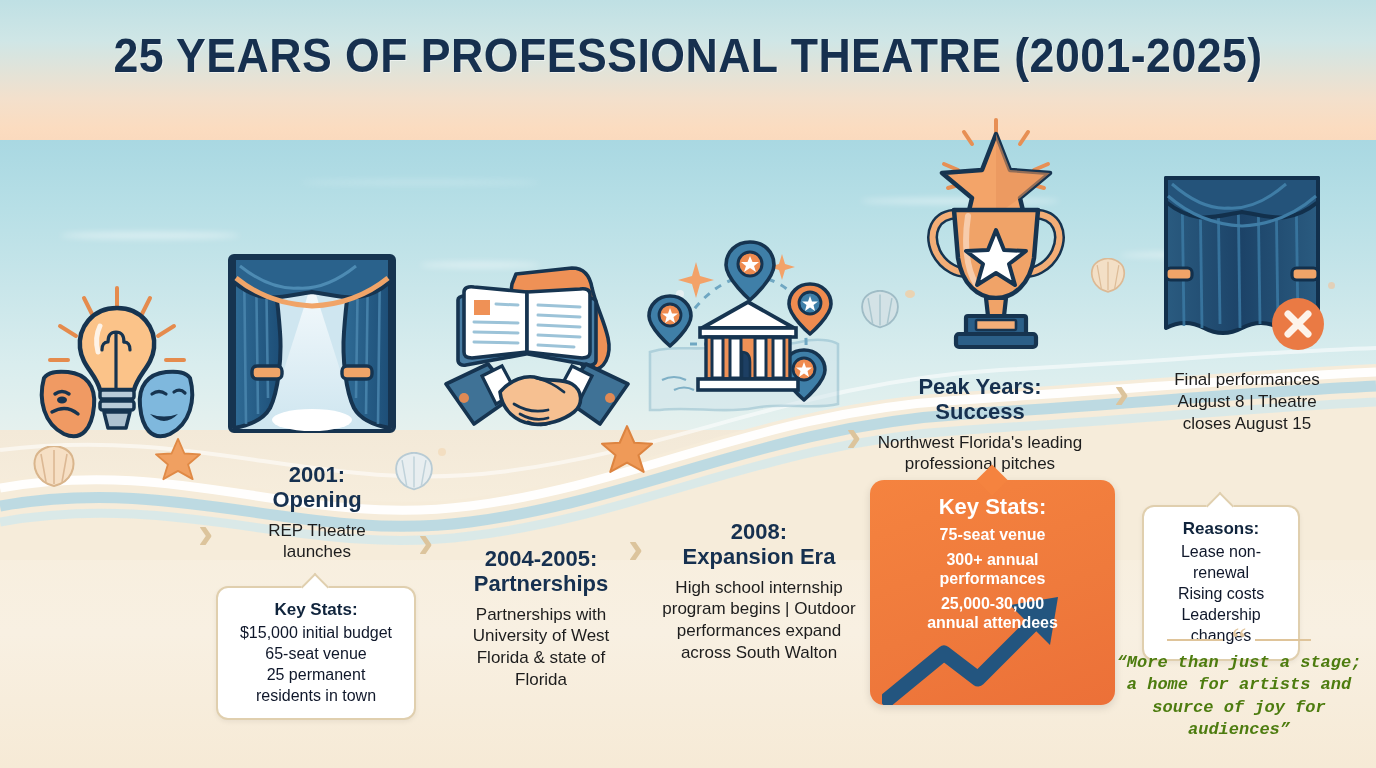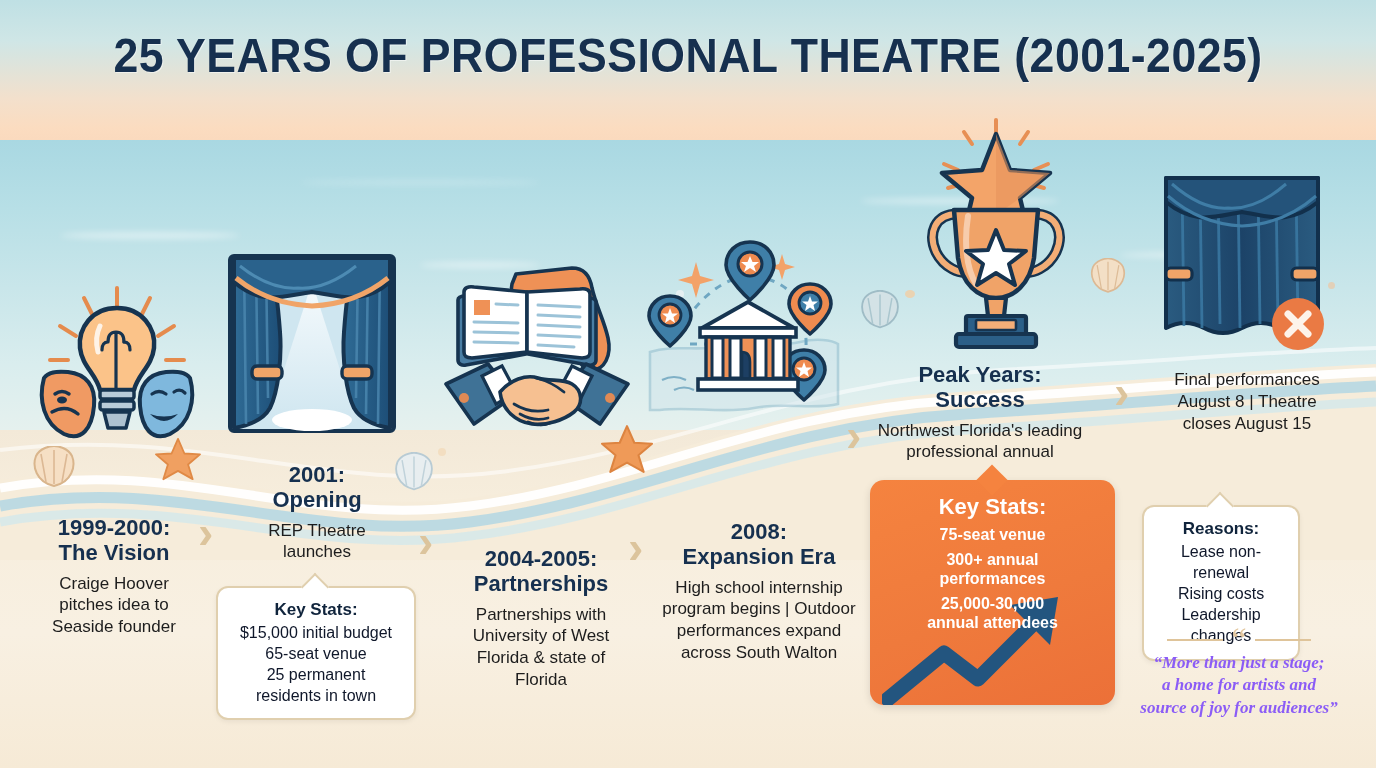--- a/index.html
+++ b/index.html
@@ -82,22 +82,22 @@
   .o-title { font-size:22px; font-weight:bold; color:#ffffff; margin-bottom:6px; }
   .o-line { font-size:16px; font-weight:bold; color:#ffffff; line-height:1.18;
             white-space:pre-line; margin-bottom:6px; position:relative; z-index:3;}
 
   
   .quote-wrap { position:absolute; text-align:center; width:270px; }
   .q-rule { display:flex; align-items:center; justify-content:center; gap:8px; margin-bottom:2px; }
   .q-rule .ln { height:2px; width:56px; background:#dfc49a; }
   .q-mark { font-size:34px; color:#e3c79f; font-family:"Liberation Serif", serif; line-height:0.6; }
   .quote-text {
-    font-family:Liberation Serif, serif; font-style:italic; font-weight:bold;
-    font-size:17px; color:#8b5cf6; line-height:1.3; white-space:pre-line;
+    font-family:Liberation Mono, monospace; font-style:italic; font-weight:bold;
+    font-size:17px; color:#4d7c0f; line-height:1.3; white-space:pre-line;
   }
 
   
   .icon { position:absolute; }
   .deco { position:absolute; }
 </style>
 </head>
 <body>
 
 <div id="stage">
@@ -350,27 +350,20 @@
     <circle cx="140" cy="152" r="26" fill="#ea7a44"></circle>
     <path d="M130,142 L150,162 M150,142 L130,162" stroke="#fdf3ea" stroke-width="7" stroke-linecap="round"></path>
   </svg>
 
   <div class="chev" style="left:198px; top:505px; font-size:46px; font-weight:bold;">›</div>
   <div class="chev" style="left:418px; top:514px; font-size:46px; font-weight:bold;">›</div>
   <div class="chev" style="left:628px; top:520px; font-size:46px; font-weight:bold;">›</div>
   <div class="chev" style="left:846px; top:408px; font-size:46px; font-weight:bold;">›</div>
   <div class="chev" style="left:1114px; top:365px; font-size:46px; font-weight:bold;">›</div>
 
-  <div class="ms" style="left:18px; top:515px; width:192px;">
-    <div class="ms-title">1999-2000:
-The Vision</div>
-    <div class="ms-desc">Craige Hoover
-pitches idea to
-Seaside founder</div>
-  </div>
 
   <div class="ms" style="left:228px; top:462px; width:178px;">
     <div class="ms-title">2001:
 Opening</div>
     <div class="ms-desc">REP Theatre
 launches</div>
   </div>
   <div class="card" style="left:216px; top:586px; width:200px;">
     <div class="card-tip"></div>
     <div class="card-title">Key Stats:</div>
@@ -391,25 +384,25 @@
 
   <div class="ms" style="left:654px; top:519px; width:210px;">
     <div class="ms-title">2008:
 Expansion Era</div>
     <div class="ms-desc">High school internship
 program begins | Outdoor
 performances expand
 across South Walton</div>
   </div>
 
-  <div class="ms" style="left:872px; top:362px; width:216px;">
+  <div class="ms" style="left:872px; top:374px; width:216px;">
     <div class="ms-title">Peak Years:
 Success</div>
     <div class="ms-desc">Northwest Florida's leading
-professional annual</div>
+professional pitches</div>
   </div>
 
   <div class="card-orange" style="left:870px; top:480px; width:245px; height:225px;">
     <div class="tip"></div>
     <svg style="position:absolute; left:12px; bottom:0; width:232px; height:118px; z-index:1;" viewBox="0 0 232 118">
       <path d="M6,112 L62,66 L96,92 L150,38" fill="none" stroke="#23557f" stroke-width="15" stroke-linecap="round" stroke-linejoin="round"></path>
       <path d="M128,18 L176,10 L168,58 Z" fill="#23557f"></path>
     </svg>
     <div class="o-title" style="position:relative; z-index:3;">Key Stats:</div>
     <div class="o-line">75-seat venue</div>

